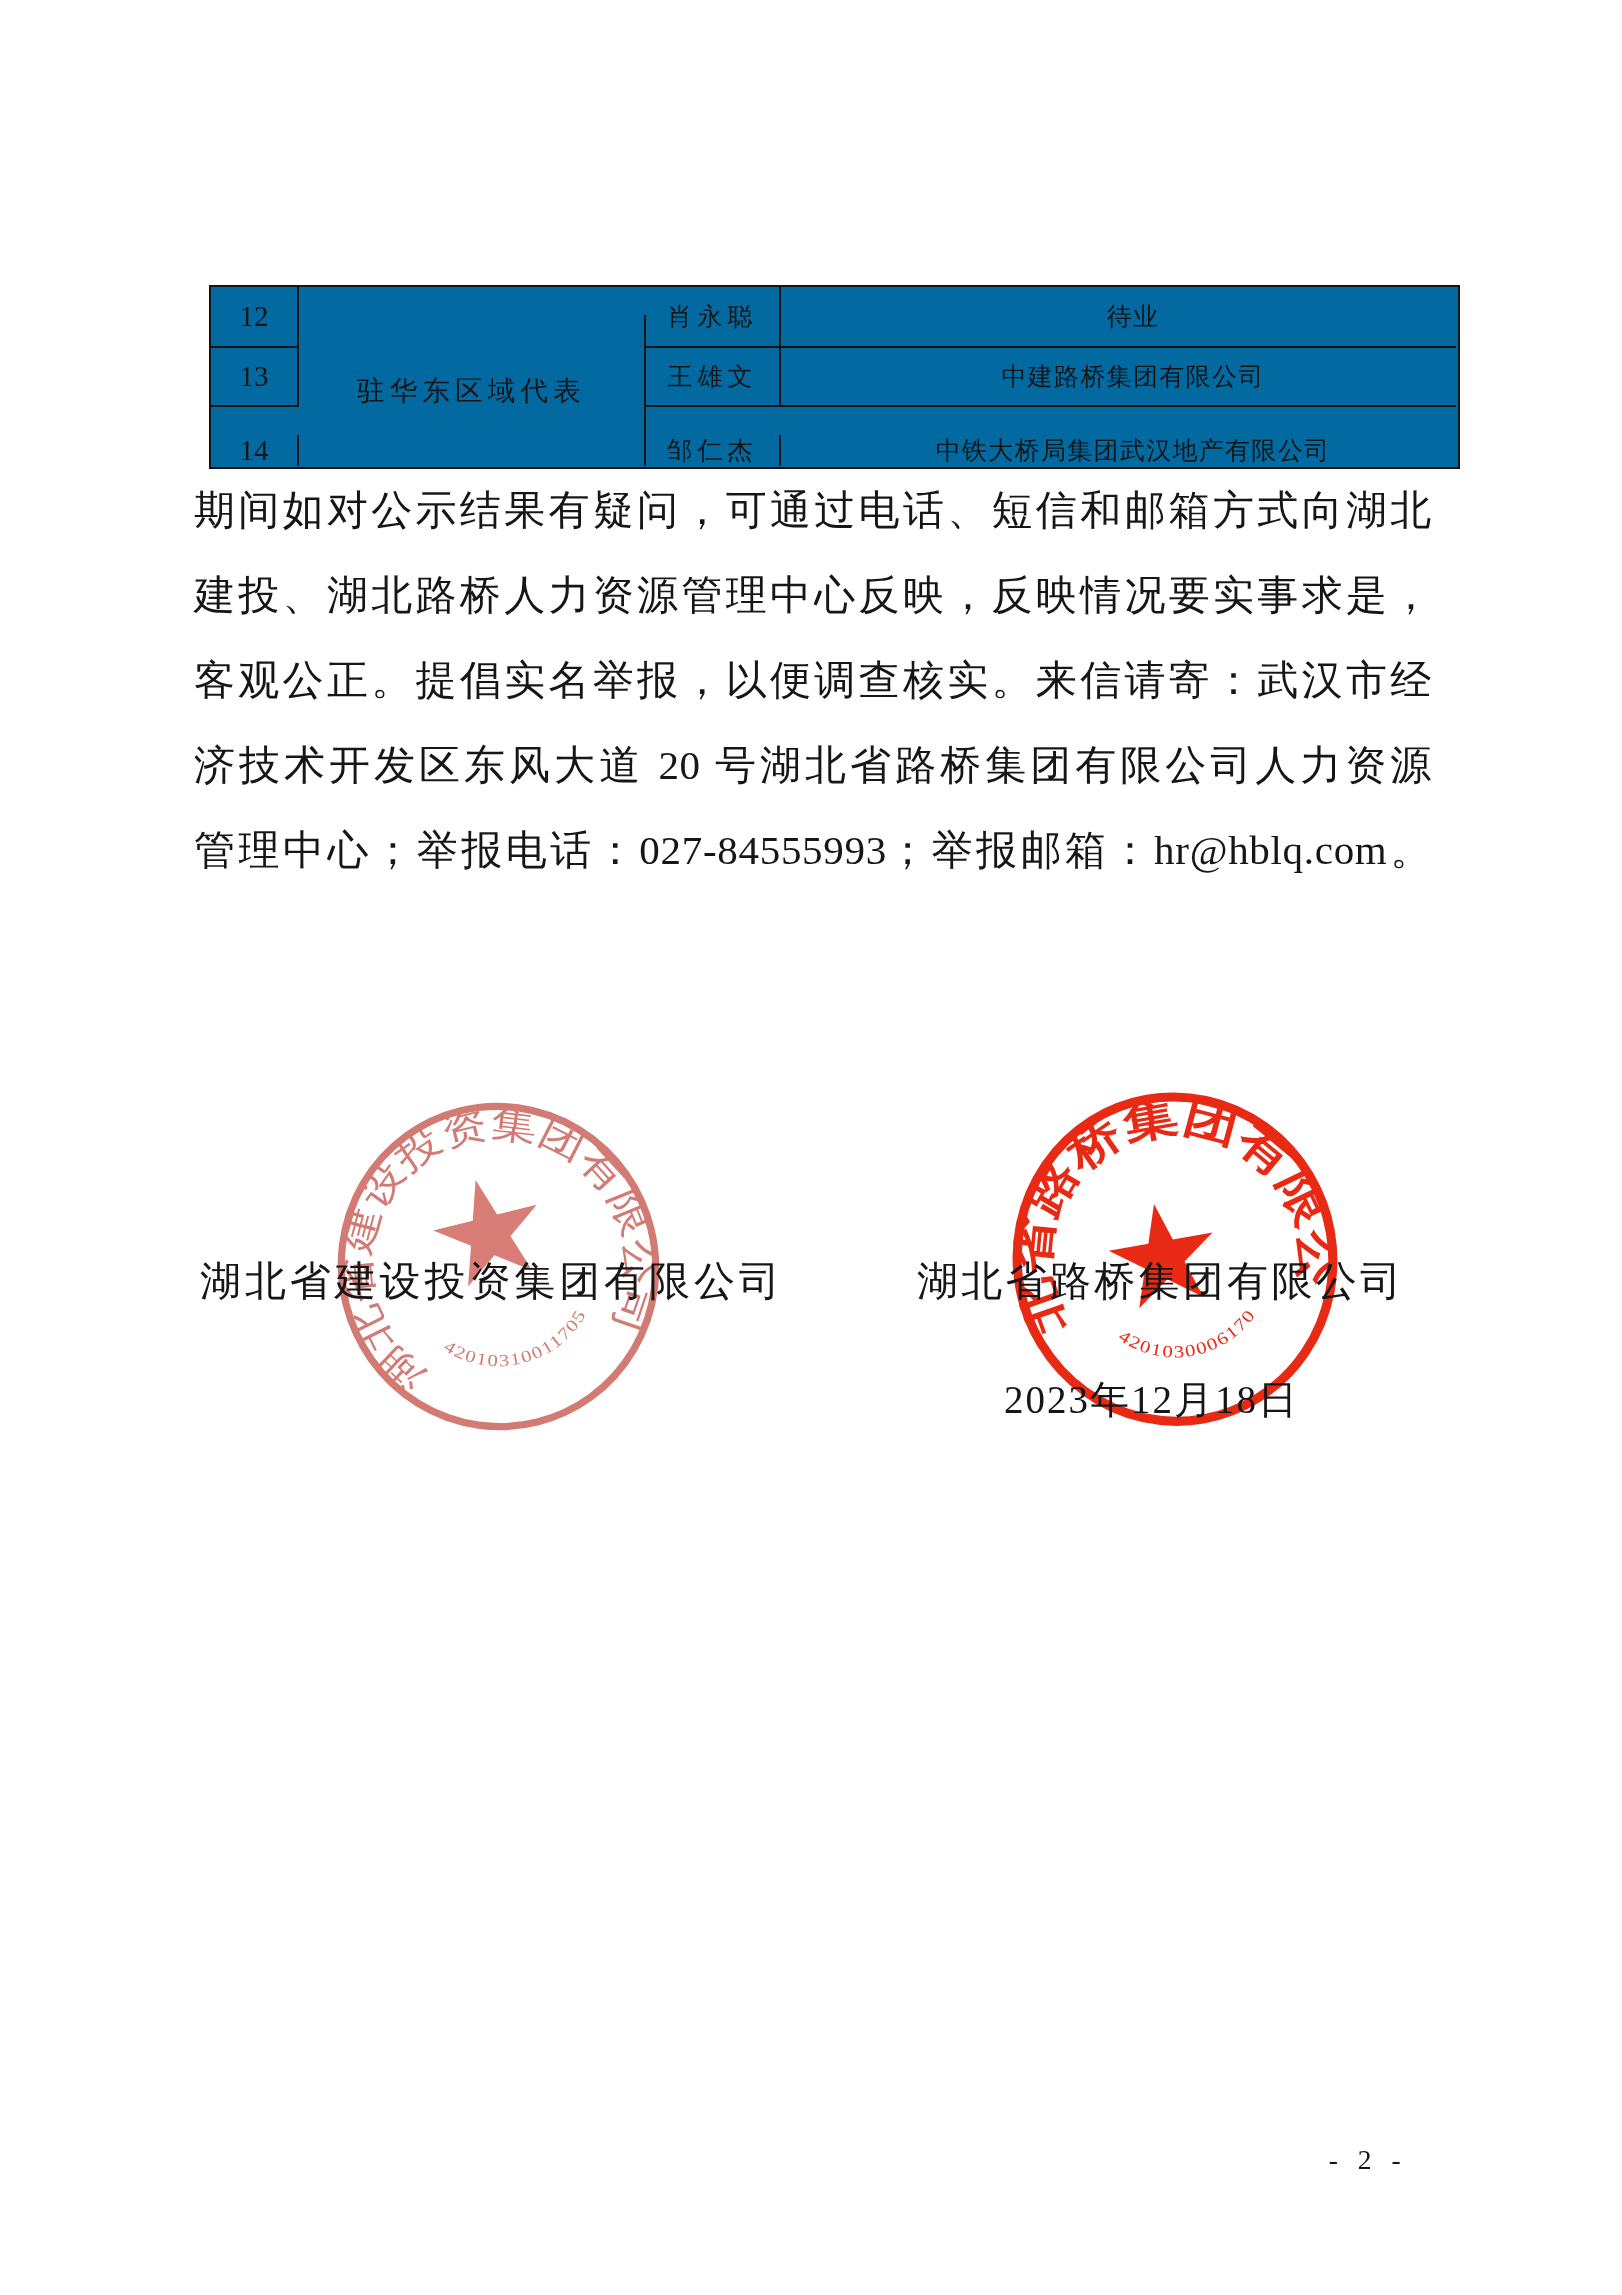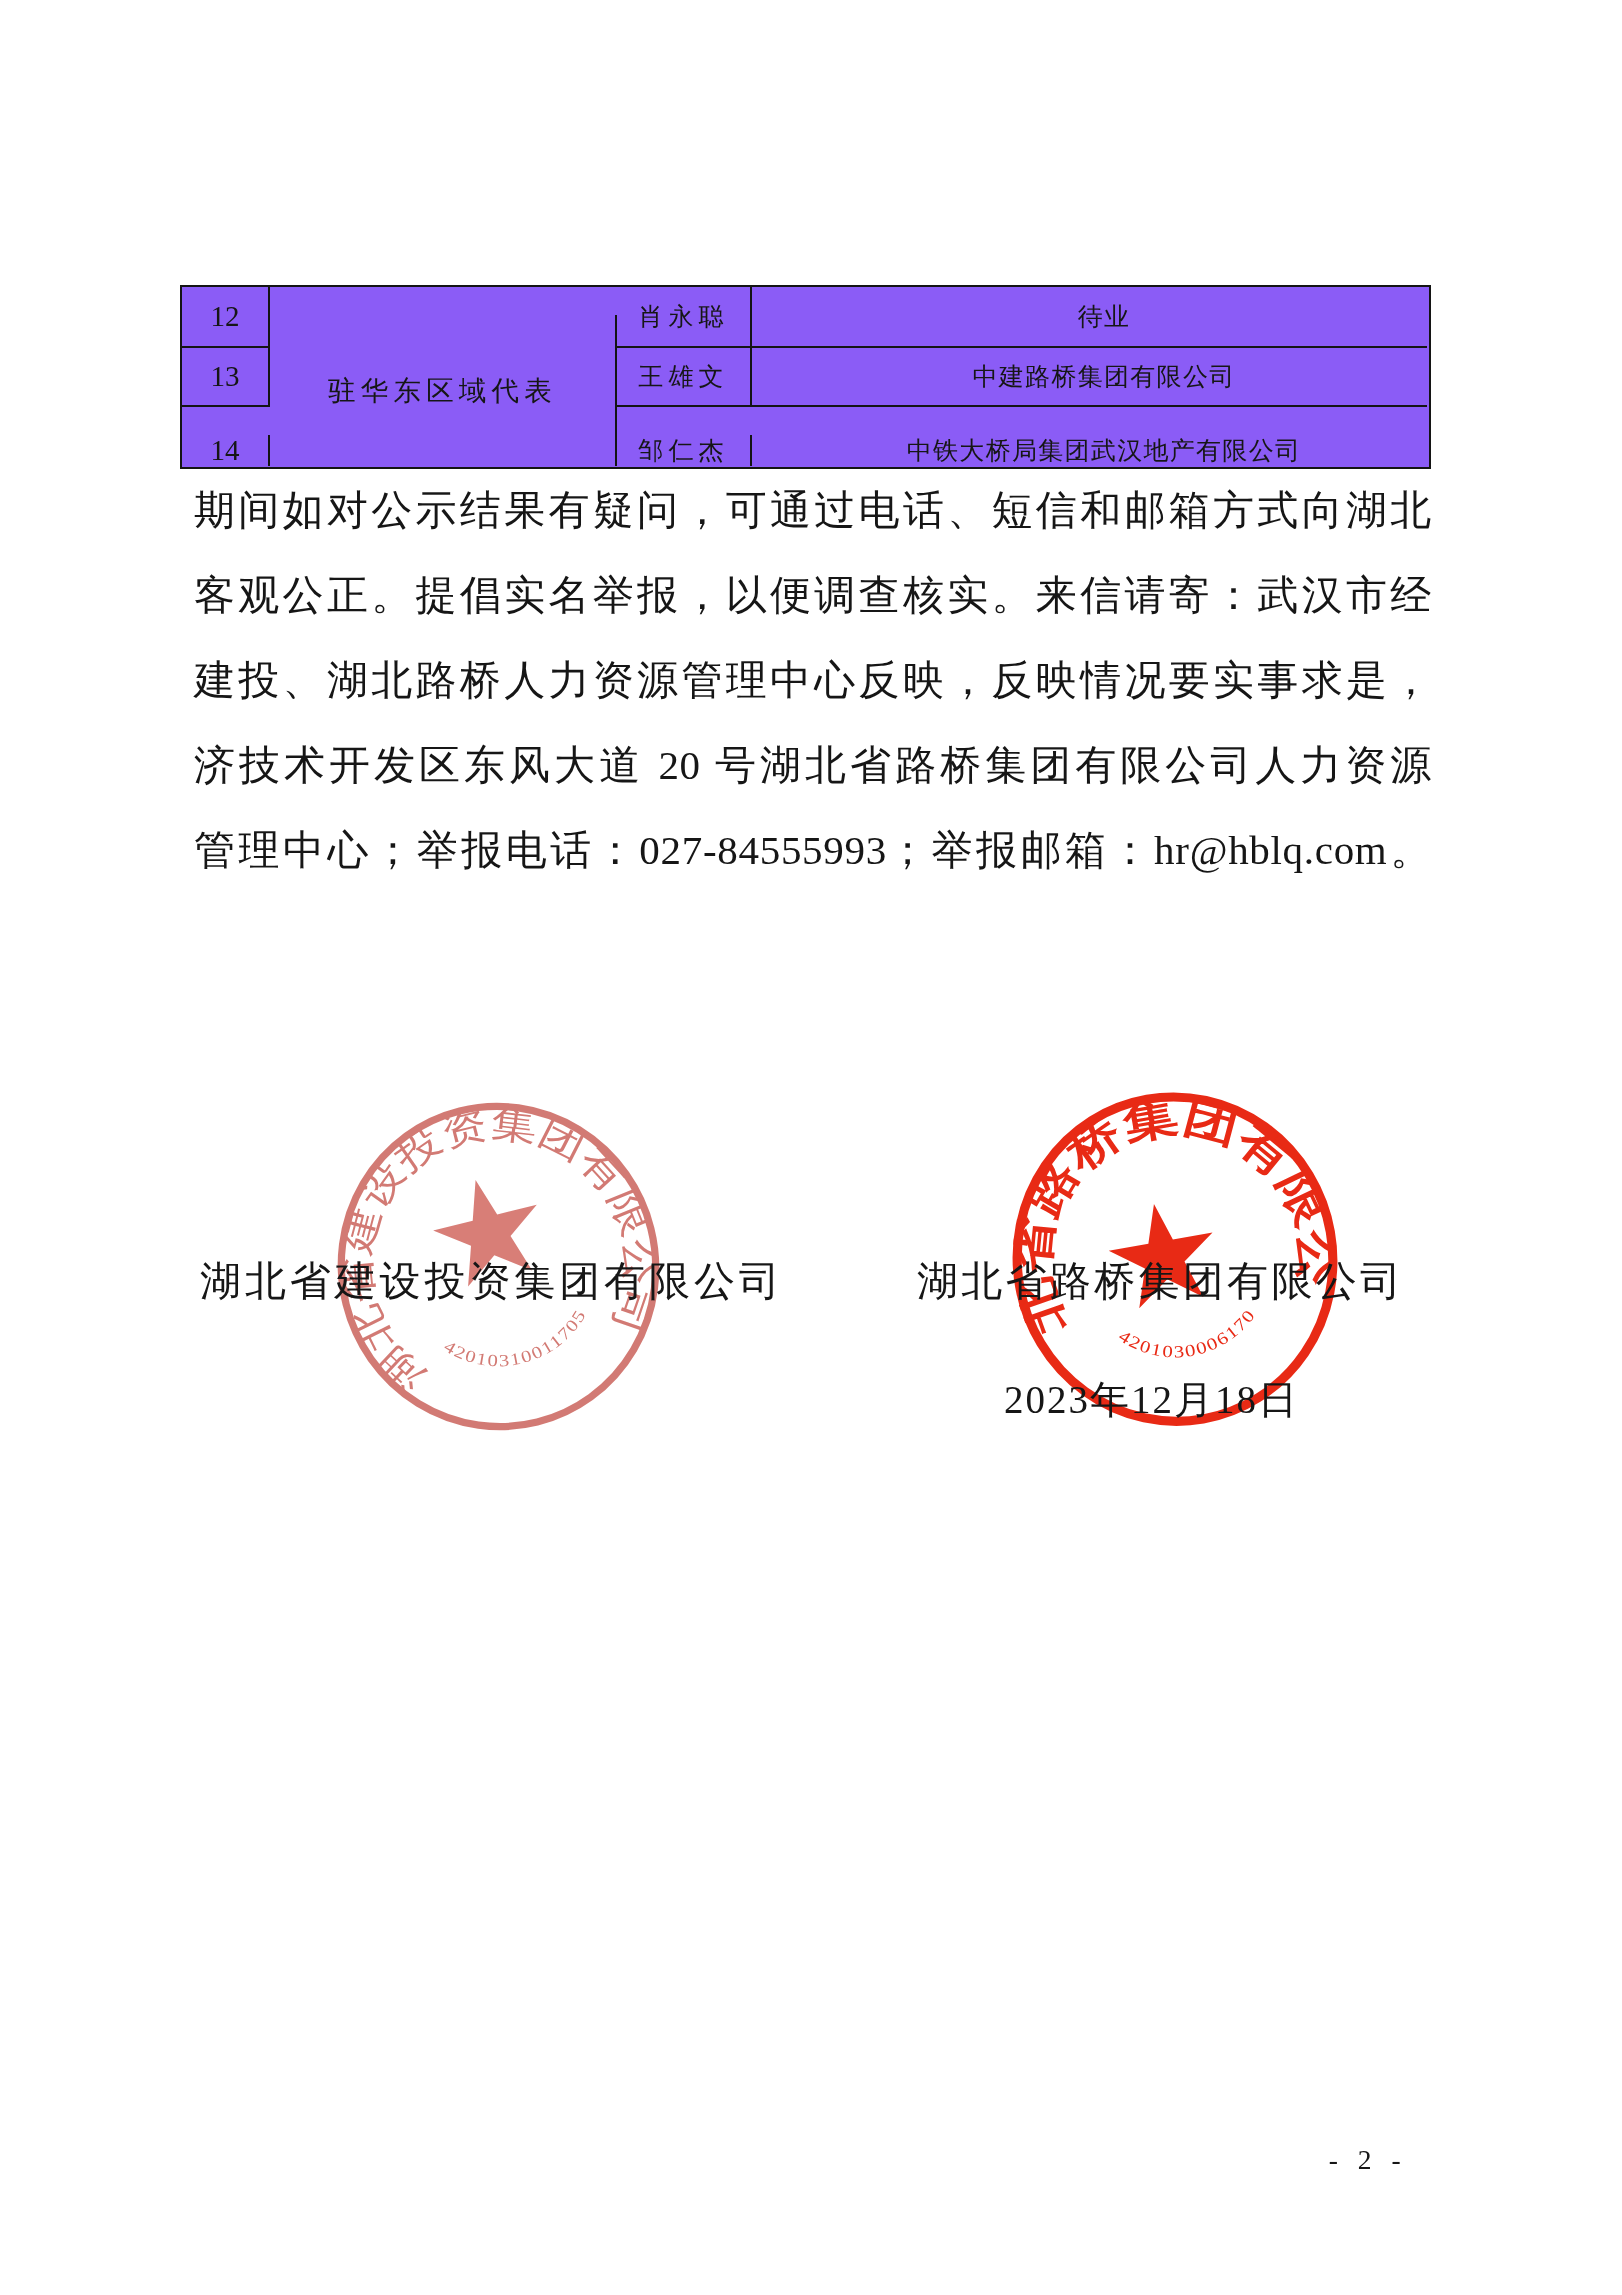--- a/index.html
+++ b/index.html
@@ -6,28 +6,28 @@
   .page{
     position:relative;
     width:1623px;height:2295px;
     background:#ffffff;
     font-family:"Liberation Serif","DejaVu Serif",serif;
     color:#161616;
     overflow:hidden;
   }
   
   .roster-table{
-    position:absolute;left:180px;top:285px;
+    position:absolute;left:209px;top:285px;
     width:1251px;height:184px;
     display:grid;
     grid-template-columns:88px 347px 135px 675px;
     grid-template-rows:61px 59px 59px;
     border:2.6px solid #141414;
     box-sizing:border-box;
-    background:#8b5cf6;
+    background:#0369a1;
   }
   .cell{
     display:flex;align-items:center;justify-content:center;
     border-right:2px solid #141414;
     border-bottom:2px solid #141414;
     font-size:25px;
     box-sizing:border-box;
     white-space:nowrap;
   }
   .cell.no-r{border-right:none;}
@@ -72,22 +72,22 @@
     <div class="cell name" style="grid-column:3;grid-row:2">王雄文</div>
     <div class="cell comp no-r" style="grid-column:4;grid-row:2">中建路桥集团有限公司</div>
 
     <div class="cell num no-b" style="grid-column:1;grid-row:3">14</div>
     <div class="cell name no-b" style="grid-column:3;grid-row:3">邹仁杰</div>
     <div class="cell comp no-r no-b" style="grid-column:4;grid-row:3">中铁大桥局集团武汉地产有限公司</div>
   </div>
 
   <div class="para">
     <div class="pline">期间如对公示结果有疑问，可通过电话、短信和邮箱方式向湖北</div>
+    <div class="pline">建投、湖北路桥人力资源管理中心反映，反映情况要实事求是，</div>
     <div class="pline">客观公正。提倡实名举报，以便调查核实。来信请寄：武汉市经</div>
-    <div class="pline">建投、湖北路桥人力资源管理中心反映，反映情况要实事求是，</div>
     <div class="pline">济技术开发区东风大道 20 号湖北省路桥集团有限公司人力资源</div>
     <div class="pline">管理中心；举报电话：027-84555993；举报邮箱：hr@hblq.com。</div>
   </div>
 
   <svg class="seal seal-left" width="335" height="335" viewBox="-256 -256 512 512">
     <g transform="rotate(-14)">
       <ellipse cx="0" cy="0" rx="240" ry="245" fill="none" stroke-width="11" stroke="#c85a52"></ellipse>
       <path id="sealL-textarc" d="M -160 112 A 196 196 0 1 1 160 112" fill="none"></path>
       <path id="sealL-numarc" d="M -117 98  A 153 153 0 0 0 117 98" fill="none"></path>
       <text font-size="58" fill="#c85a52">

